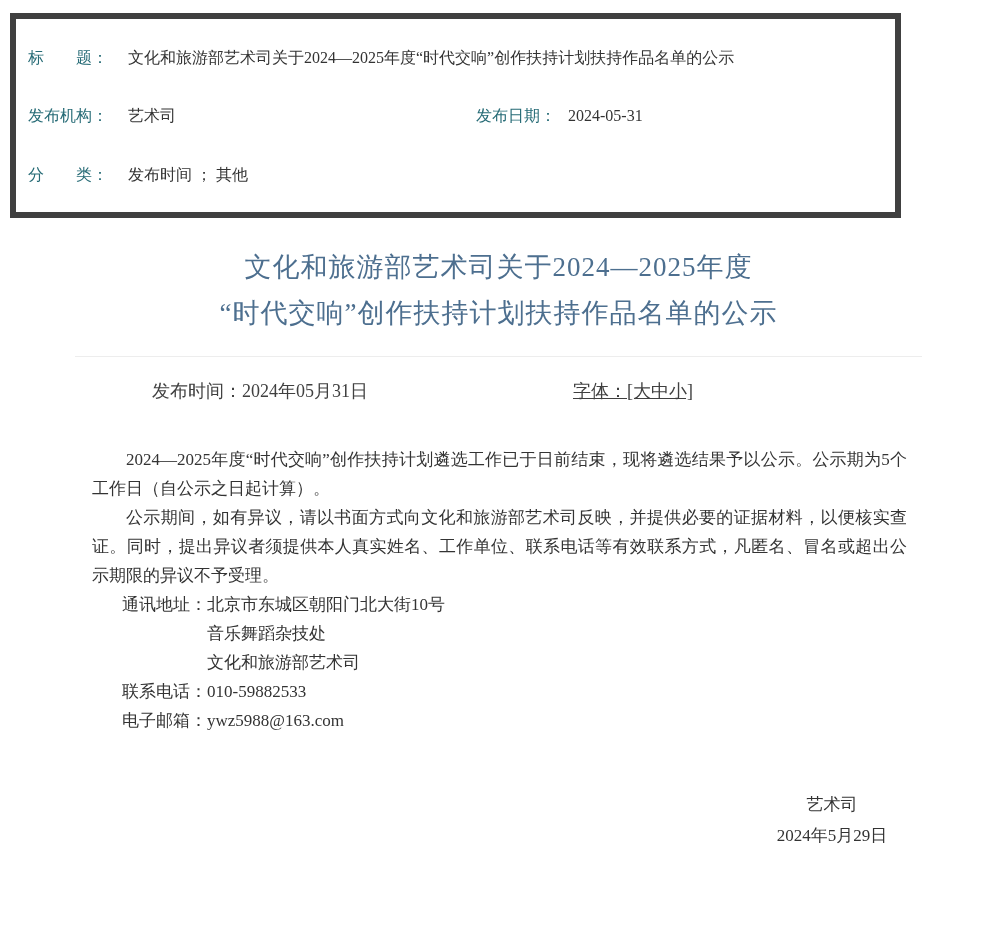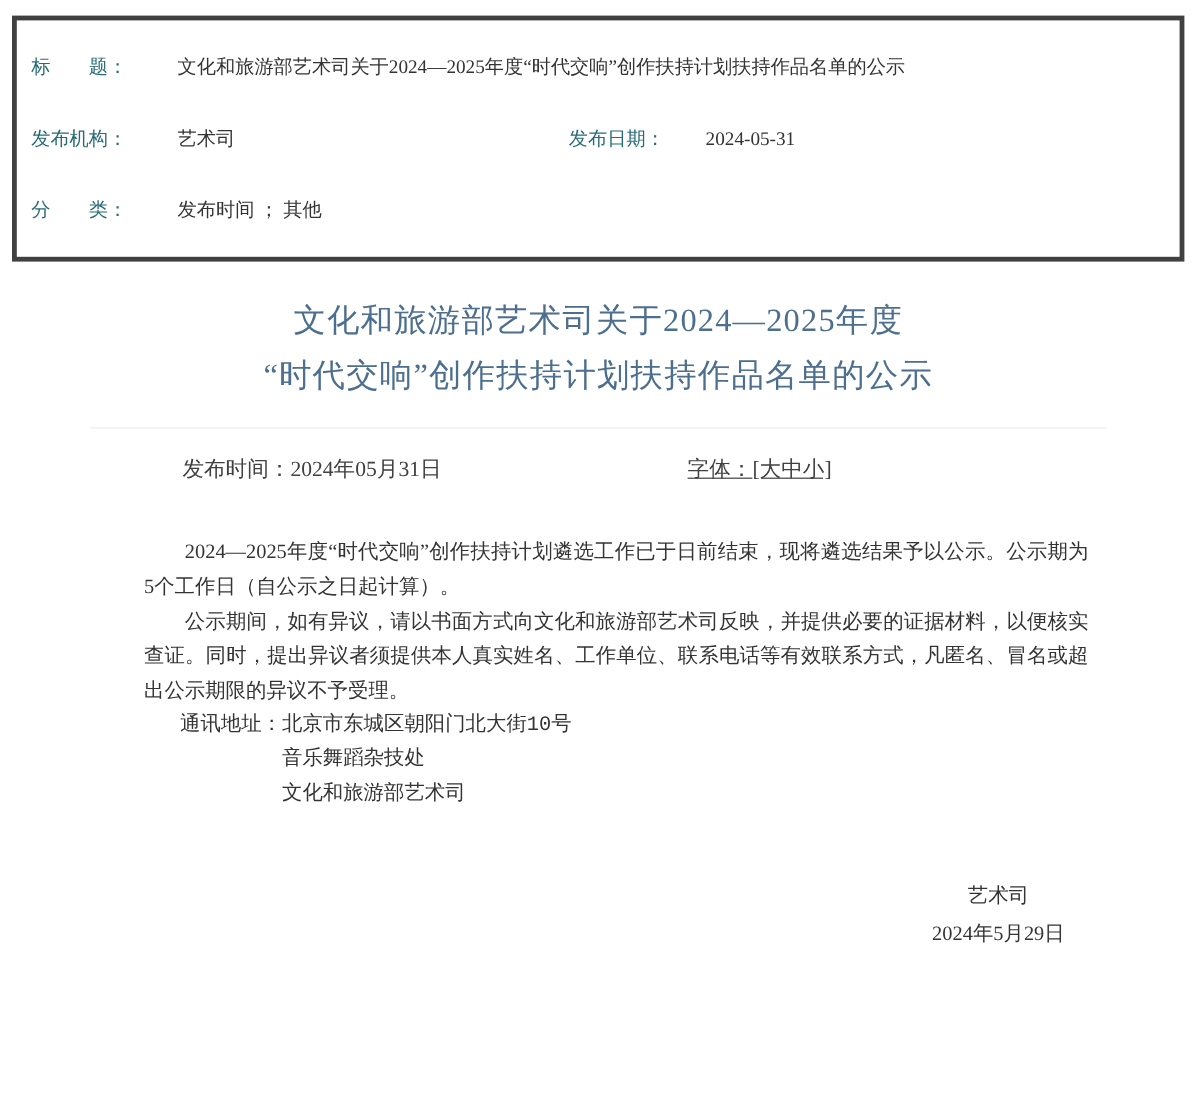--- a/index.html
+++ b/index.html
@@ -11,23 +11,23 @@
     color: #333333;
     overflow: hidden;
     position: relative;
   }
 
   
   .meta-table {
     position: absolute;
     left: 10px;
     top: 13px;
-    width: 977px;
+    width: 891px;
     height: 205px;
-    border: 4px solid #404040;
+    border: 6px solid #404040;
     display: flex;
     flex-direction: column;
     padding: 10px 0 8px 0;
     background: #ffffff;
     justify-content: space-between;
   }
   .meta-row {
     flex: 1;
     display: grid;
     grid-template-columns: 460px 1fr;
@@ -42,21 +42,21 @@
     white-space: nowrap;
   }
   .meta-cell.left { padding-left: 12px; }
   .meta-label {
     color: #266b76;
     flex: 0 0 auto;
     display: inline-block;
   }
   .meta-cell.left .meta-label { width: 100px; }
   .meta-cell.right .meta-label { width: 92px; }
-  .meta-value { color: #333333; margin-left: 22px; }
+  .meta-value { color: #333333; }
   .meta-row.full .meta-value { white-space: normal; }
 
   
   .doc-title {
     margin-top: 244px;
     text-align: center;
     color: #4d6f8f;
     font-size: 27px;
     font-weight: 400;
     line-height: 46px;
@@ -77,30 +77,30 @@
     height: 22px;
     font-size: 18px;
     color: #404040;
   }
   .pub-time { position: absolute; left: 152px; top: 0; }
   .font-size-switch { position: absolute; left: 573px; top: 0; text-decoration: underline; }
   .font-size-switch .options { cursor: pointer; }
 
   
   .doc-body {
-    margin: 44px 90px 0 120px;
+    margin: 44px 90px 0 92px;
     font-size: 17px;
     line-height: 29px;
     color: #333333;
     text-align: justify;
   }
   .doc-body p { text-indent: 2em; }
 
   .contact { margin-left: 30px; }
-  .contact-line { white-space: nowrap; font-family: Liberation Mono, monospace; }
+  .contact-line { white-space: nowrap; }
   .contact-line.cont { padding-left: 85px; }
 
   
   .signature {
     width: 170px;
     margin: 54px 80px 0 auto;
     text-align: center;
     font-size: 17px;
     line-height: 31px;
     color: #333333;
@@ -149,19 +149,25 @@
 <div class="doc-body">
   <p>2024—2025年度“时代交响”创作扶持计划遴选工作已于日前结束，现将遴选结果予以公示。公示期为5个工作日（自公示之日起计算）。</p>
   <p>公示期间，如有异议，请以书面方式向文化和旅游部艺术司反映，并提供必要的证据材料，以便核实查证。同时，提出异议者须提供本人真实姓名、工作单位、联系电话等有效联系方式，凡匿名、冒名或超出公示期限的异议不予受理。</p>
 
   <div class="contact">
     <div class="contact-line">
       <span>通讯地址：</span><span>北京市东城区朝阳门北大街10号</span>
     </div>
     <div class="contact-line cont">音乐舞蹈杂技处</div>
     <div class="contact-line cont">文化和旅游部艺术司</div>
+    <div class="contact-line">
+      <span>联系电话：</span><span>010-59882533</span>
+    </div>
+    <div class="contact-line">
+      <span>电子邮箱：</span><span>ywz5988@163.com</span>
+    </div>
   </div>
 </div>
 
 <div class="signature">
   <div>艺术司</div>
   <div>2024年5月29日</div>
 </div>
 
 </body></html>

